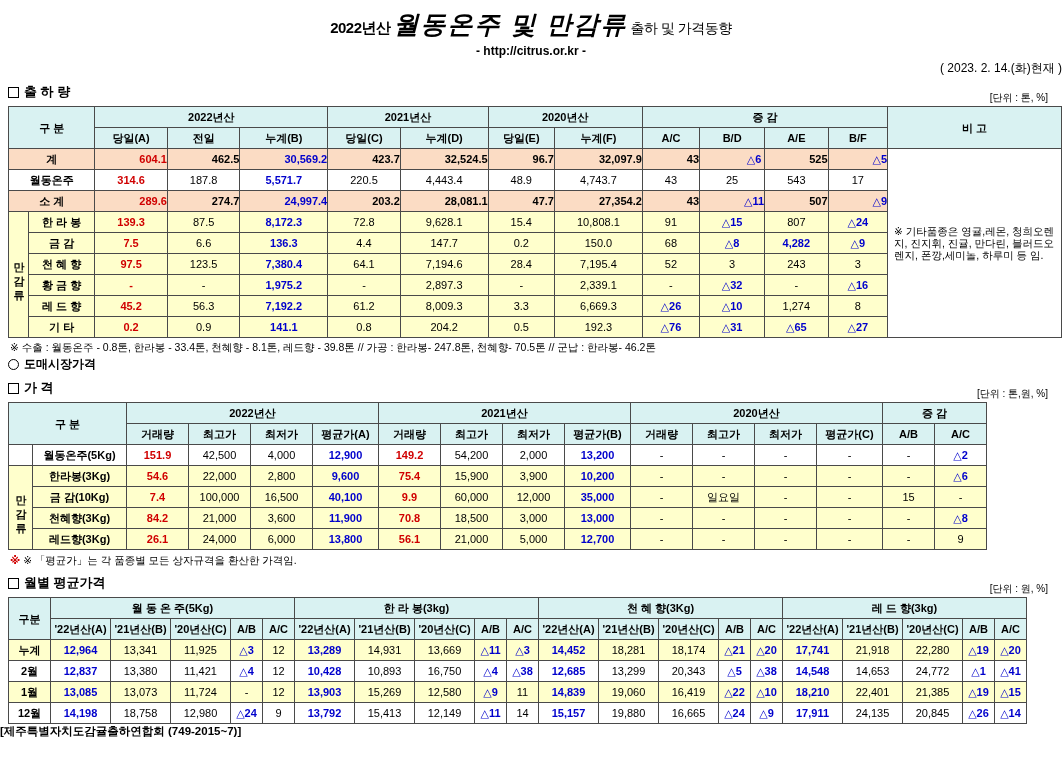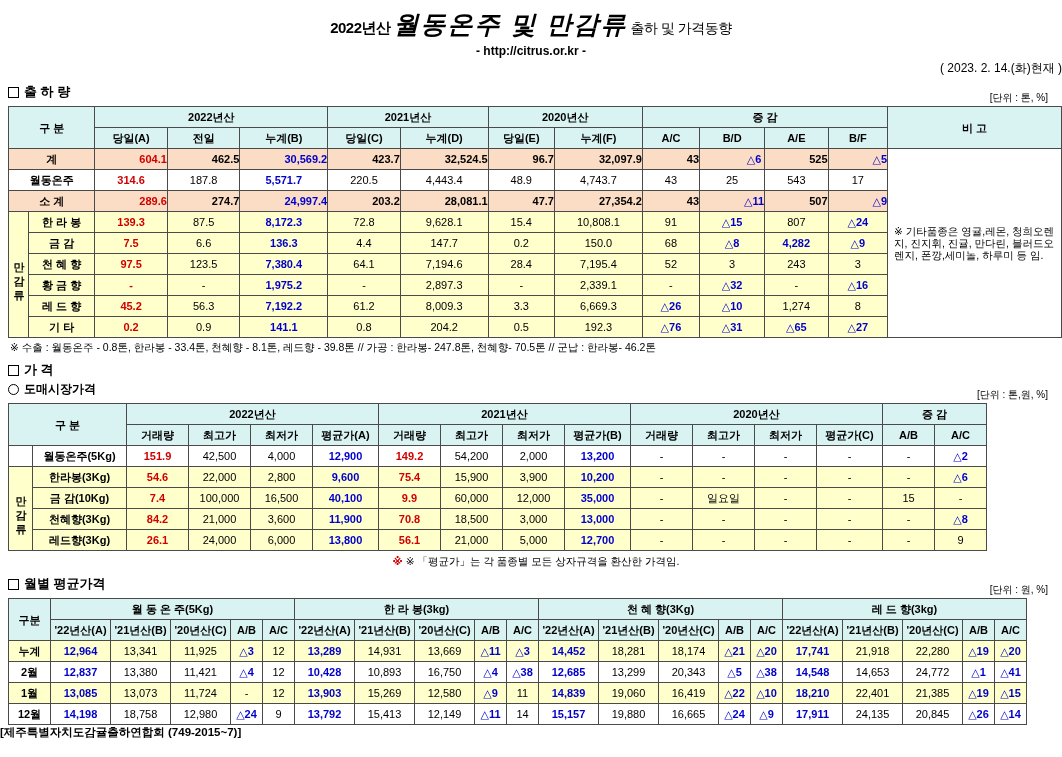--- a/index.html
+++ b/index.html
@@ -35,21 +35,21 @@
   .row-white{background:#ffffff;}
   .row-yellow{background:#ffffcc;}
   .lbl-white{background:#ffffff;font-weight:bold;}
   .lbl-yellow{background:#ffffcc;font-weight:bold;}
   .red{color:#d00000;font-weight:bold;}
   .blue{color:#0000cc;font-weight:bold;}
   .bold{font-weight:bold;padding-left:44px;}
   .note-cell{background:#ffffff;font-size:10.5px;text-align:left;padding:4px 6px;line-height:12px;vertical-align:middle;white-space:normal;}
   .vert{writing-mode:vertical-rl;text-orientation:upright;background:#ffffcc;font-weight:bold;letter-spacing:3px;line-height:1;}
   .foot{font-size:10.5px;margin:3px 0 0 10px;}
-  .foot2{font-size:10.5px;margin:4px 0 0 10px;text-align:center;}
+  .foot2{font-size:10.5px;margin:4px 0 0 10px;}
   .sig{text-align:left;font-size:11.5px;font-weight:bold;padding-right:14px;}
 </style>
 </head>
 <body>
 
 <div class="page">
 
   <div class="title-wrap">
     <div class="title-line">
       <span class="t-small">2022년산</span>
@@ -232,25 +232,25 @@
           <td class="row-yellow blue">△76</td>
           <td class="row-yellow blue">△31</td>
           <td class="row-yellow blue">△65</td>
           <td class="row-yellow blue">△27</td>
         </tr>
       </tbody>
   </table>
 
   <div class="foot">※ 수출 : 월동온주 - 0.8톤, 한라봉 - 33.4톤, 천혜향 - 8.1톤, 레드향 - 39.8톤  //  가공 : 한라봉- 247.8톤, 천혜향- 70.5톤  //  군납 : 한라봉- 46.2톤</div>
 
+  <div class="sec" style="margin-top:1px;font-size:12px;">
+    <span class="circ"></span><span>도매시장가격</span>
+  </div>
   <div class="sec">
     <span class="box"></span><span>가   격</span>
-  </div>
-  <div class="sec" style="margin-top:1px;font-size:12px;">
-    <span class="circ"></span><span>도매시장가격</span>
   </div>
   <div class="unit">[단위 : 톤,원, %]</div>
 
   <table id="tbl-price">
     <colgroup>
       <col style="width:24px">
         <col style="width:94px">
       <col style="width:62px">
         <col style="width:62px">
         <col style="width:62px">

